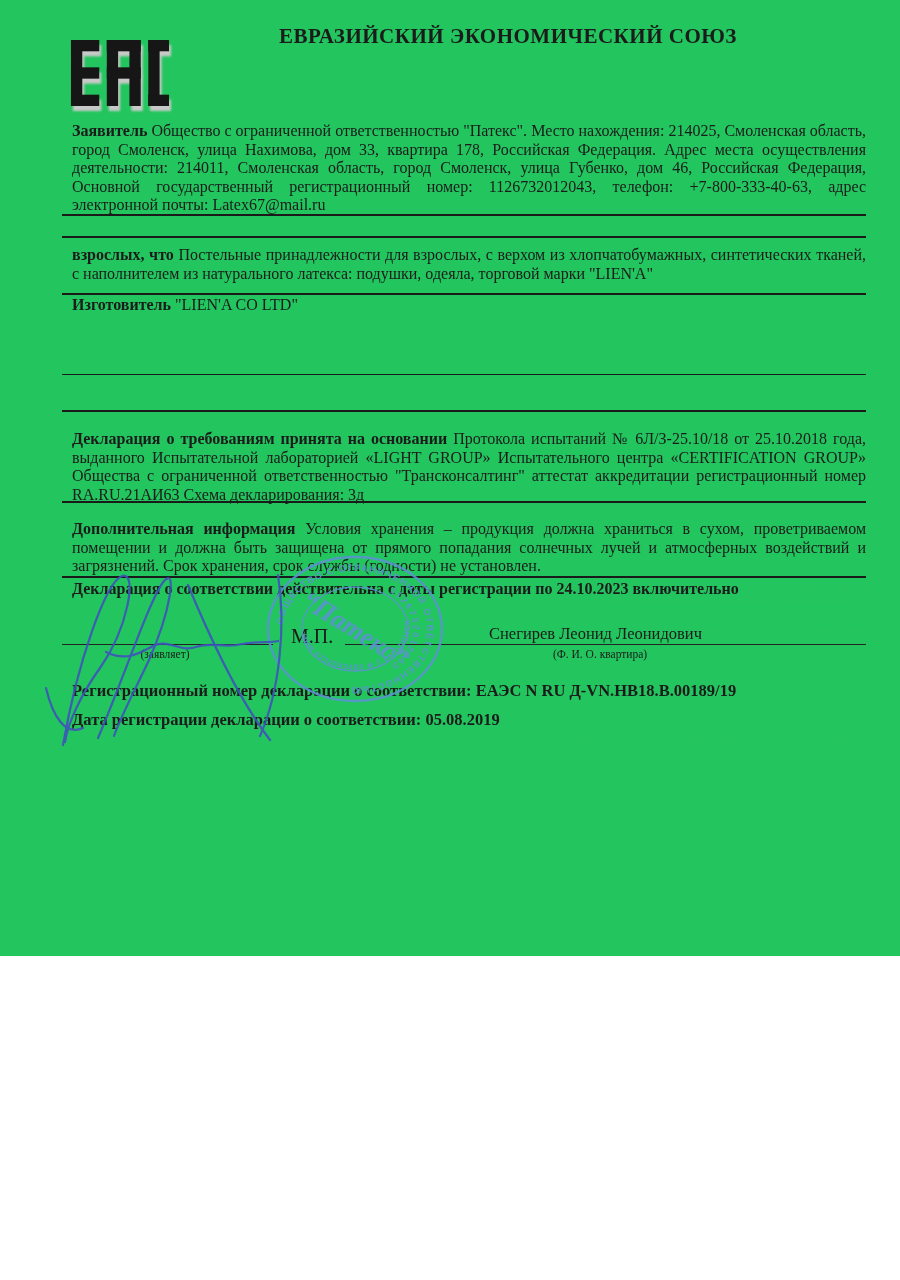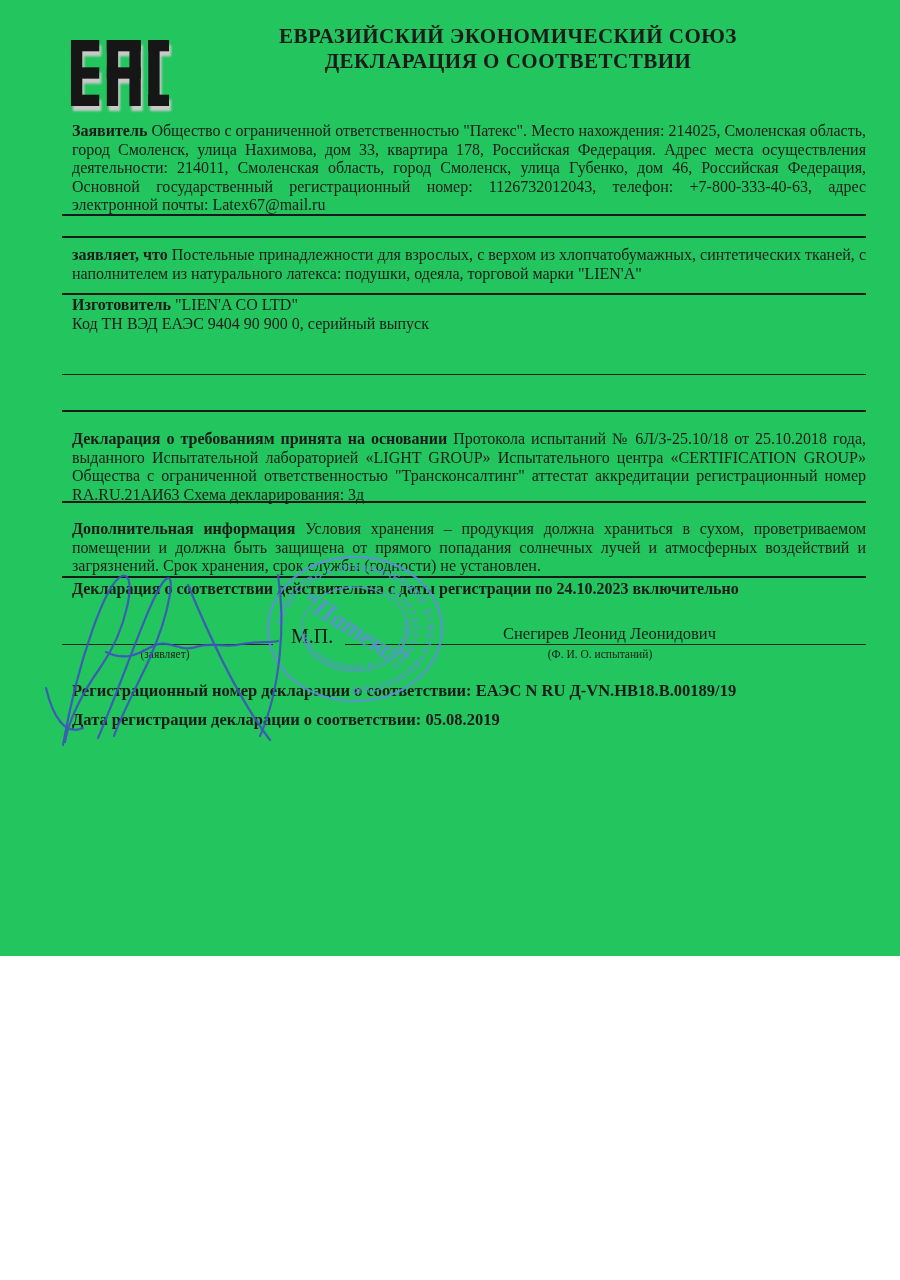--- a/index.html
+++ b/index.html
@@ -19,21 +19,21 @@
   .title-line{font-weight:bold;font-size:21px;line-height:25px;letter-spacing:0.5px;}
   
   .sec{position:absolute;left:72px;width:794px;font-size:16px;line-height:18.5px;}
   .sec p{margin:0;text-align:justify;font-family:Liberation Serif, serif;}
   .sec b{font-weight:bold;}
   .rule{position:absolute;left:62px;width:804px;height:0;border-top:2px solid #1a1a1a;}
   .rule.thin{border-top-width:1.5px;}
   .boldline{font-weight:bold;}
   
   .mp{position:absolute;left:291px;top:625px;font-size:20px;}
-  .fio-name{position:absolute;left:489px;top:624px;font-size:16.5px;margin-left:14px;}
+  .fio-name{position:absolute;left:489px;top:624px;font-size:16.5px;}
   .sig-line{position:absolute;top:644px;border-top:1.5px solid #222;height:0;}
   .sig-line.left{left:62px;width:211px;}
   .sig-line.right{left:345px;width:521px;}
   .caption{position:absolute;top:648px;font-size:11.5px;text-align:center;}
   .caption.podpis{left:100px;width:130px;}
   .caption.fio{left:500px;width:200px;}
   .regline{position:absolute;left:72px;font-size:16.5px;font-weight:bold;}
   
   .stamp{position:absolute;left:260px;top:550px;width:190px;height:160px;opacity:0.88;}
   .ink{position:absolute;left:28px;top:540px;width:340px;height:215px;}
@@ -64,41 +64,39 @@
       <rect x="38" y="0" width="36" height="12"></rect>
       <rect x="38" y="29" width="36" height="12"></rect>
       <rect x="82" y="0" width="12" height="70"></rect>
       <rect x="82" y="0" width="22" height="12"></rect>
       <rect x="82" y="58" width="22" height="12"></rect>
     </g>
   </svg>
 
   <div class="title-wrap">
     <div class="title-line">ЕВРАЗИЙСКИЙ ЭКОНОМИЧЕСКИЙ СОЮЗ</div>
-    <div class="title-line">ДЕКЛАРАЦИЯ О СООТВЕТСТВИИ</div>
   </div>
 
   <div class="sec" style="top:122px">
     <p><b>Заявитель</b>
        <span>Общество с ограниченной ответственностью "Патекс". Место нахождения: 214025, Смоленская область, город Смоленск, улица Нахимова, дом 33, квартира 178, Российская Федерация. Адрес места осуществления деятельности: 214011, Смоленская область, город Смоленск, улица Губенко, дом 46, Российская Федерация, Основной государственный регистрационный номер: 1126732012043, телефон: +7-800-333-40-63, адрес электронной почты: Latex67@mail.ru</span></p>
   </div>
   <div class="rule" style="top:214px"></div>
 
   <div class="rule" style="top:236px"></div>
 
   <div class="sec" style="top:246px">
-    <p><b>заявляет, что</b>
+    <p><b>взрослых, что</b>
        <span>Постельные принадлежности для взрослых, с верхом из хлопчатобумажных, синтетических тканей, с наполнителем из натурального латекса: подушки, одеяла, торговой марки "LIEN'A"</span></p>
   </div>
   <div class="rule" style="top:293px"></div>
 
   <div class="sec" style="top:296px">
     <p><b>Изготовитель</b>
        <span>"LIEN'A CO LTD"</span></p>
-    <p>Код ТН ВЭД ЕАЭС 9404 90 900 0, серийный выпуск</p>
   </div>
   <div class="rule thin" style="top:374px"></div>
 
   <div class="rule" style="top:410px"></div>
 
   <div class="sec" style="top:430px">
     <p><b>Декларация о требованиям принята на основании</b>
        <span>Протокола испытаний № 6Л/З-25.10/18 от 25.10.2018 года, выданного Испытательной лабораторией «LIGHT GROUP» Испытательного центра «CERTIFICATION GROUP» Общества с ограниченной ответственностью "Трансконсалтинг" аттестат аккредитации регистрационный номер RA.RU.21АИ63 Схема декларирования: 3д</span></p>
   </div>
   <div class="rule" style="top:501px"></div>
@@ -111,21 +109,21 @@
 
   <div class="sec boldline" style="top:580px">
     <p style="text-align:left"><b>Декларация о соответствии действительна с даты регистрации по 24.10.2023 включительно</b></p>
   </div>
 
   <div class="mp">М.П.</div>
   <div class="fio-name">Снегирев Леонид Леонидович</div>
   <div class="sig-line left"></div>
   <div class="sig-line right"></div>
   <div class="caption podpis">(заявляет)</div>
-  <div class="caption fio">(Ф. И. О. испытаний)</div>
+  <div class="caption fio">(Ф. И. О. квартира)</div>
 
   <div class="regline" style="top:681px">
     <span>Регистрационный номер декларации о соответствии:</span>
     <span>ЕАЭС N RU Д-VN.НВ18.В.00189/19</span>
   </div>
   <div class="regline" style="top:710px">
     <span>Дата регистрации декларации о соответствии:</span>
     <span>05.08.2019</span>
   </div>
 

